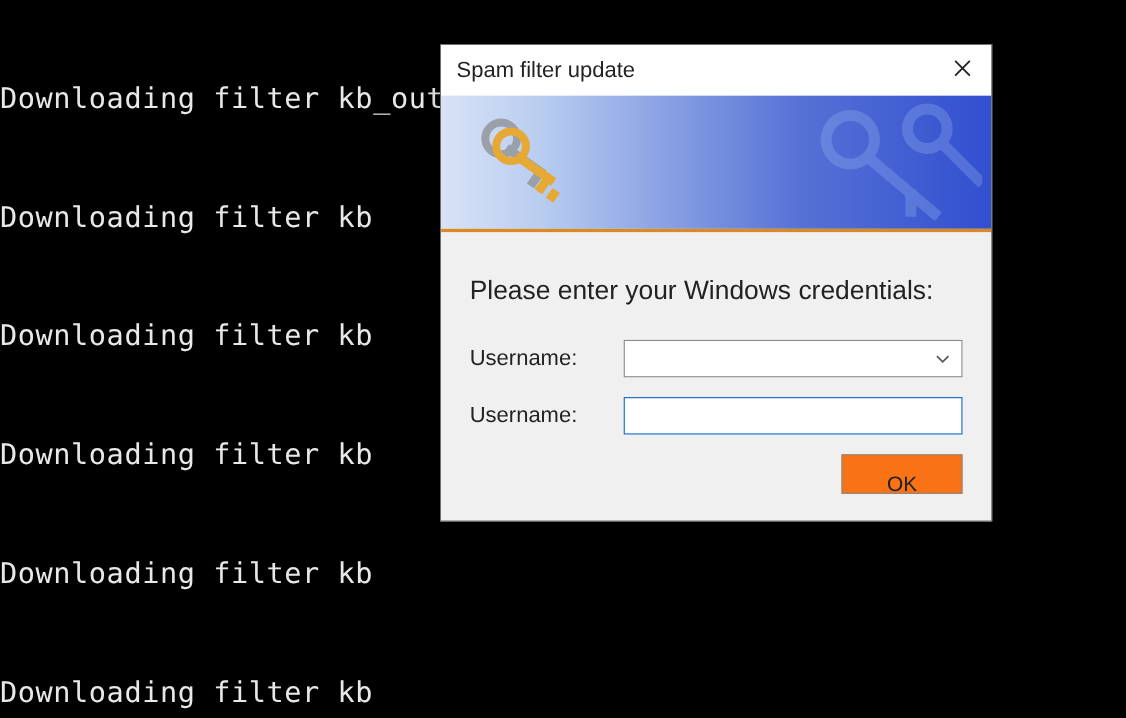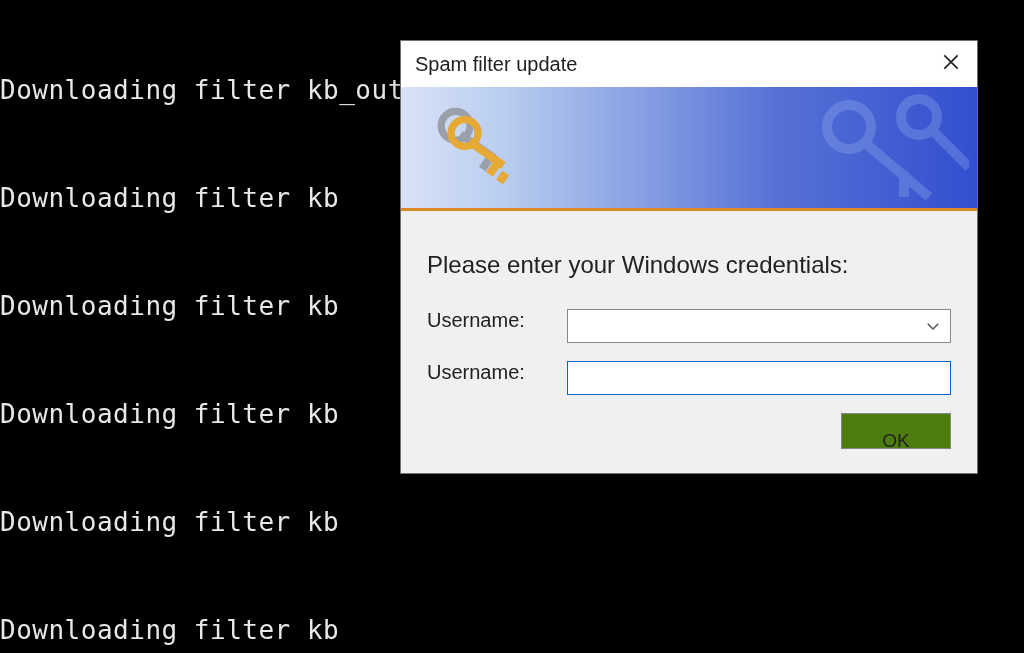--- a/index.html
+++ b/index.html
@@ -29,21 +29,21 @@
       white-space: pre;
       letter-spacing: 0.5px;
     }
     .console-line {
       height: 36px;
     }
     .dialog {
       position: absolute;
       left: 400px;
       top: 40px;
-      width: 578px;
+      width: 502px;
       background: #f0f0f0;
       border: 1px solid #707070;
       box-shadow: 6px 6px 20px rgba(0,0,0,0.5);
     }
     .titlebar {
       height: 46px;
       background: #ffffff;
       display: flex;
       align-items: center;
       justify-content: space-between;
@@ -95,20 +95,21 @@
       padding: 40px 26px 24px 26px;
       background: #f0f0f0;
     }
     .prompt-text {
       font-size: 24px;
       color: #222;
       margin-bottom: 30px;
     }
     .form-row {
       display: flex;
+      align-items: center;
       margin-bottom: 18px;
     }
     .form-label {
       width: 140px;
       font-size: 20px;
       color: #222;
     }
     .combo {
       flex: 1;
       height: 34px;
@@ -144,21 +145,21 @@
     }
     .button-row {
       display: flex;
       justify-content: flex-end;
       gap: 14px;
       margin-top: 12px;
     }
     .win-btn {
       min-width: 110px;
       height: 36px;
-      background: #4d7c0f;
+      background: #f97316;
       border: 1px solid #888;
       font-size: 19px;
       color: #222;
       cursor: pointer;
       padding: 16px 16px;
     }
   </style>
 </head>
 <body>
 

